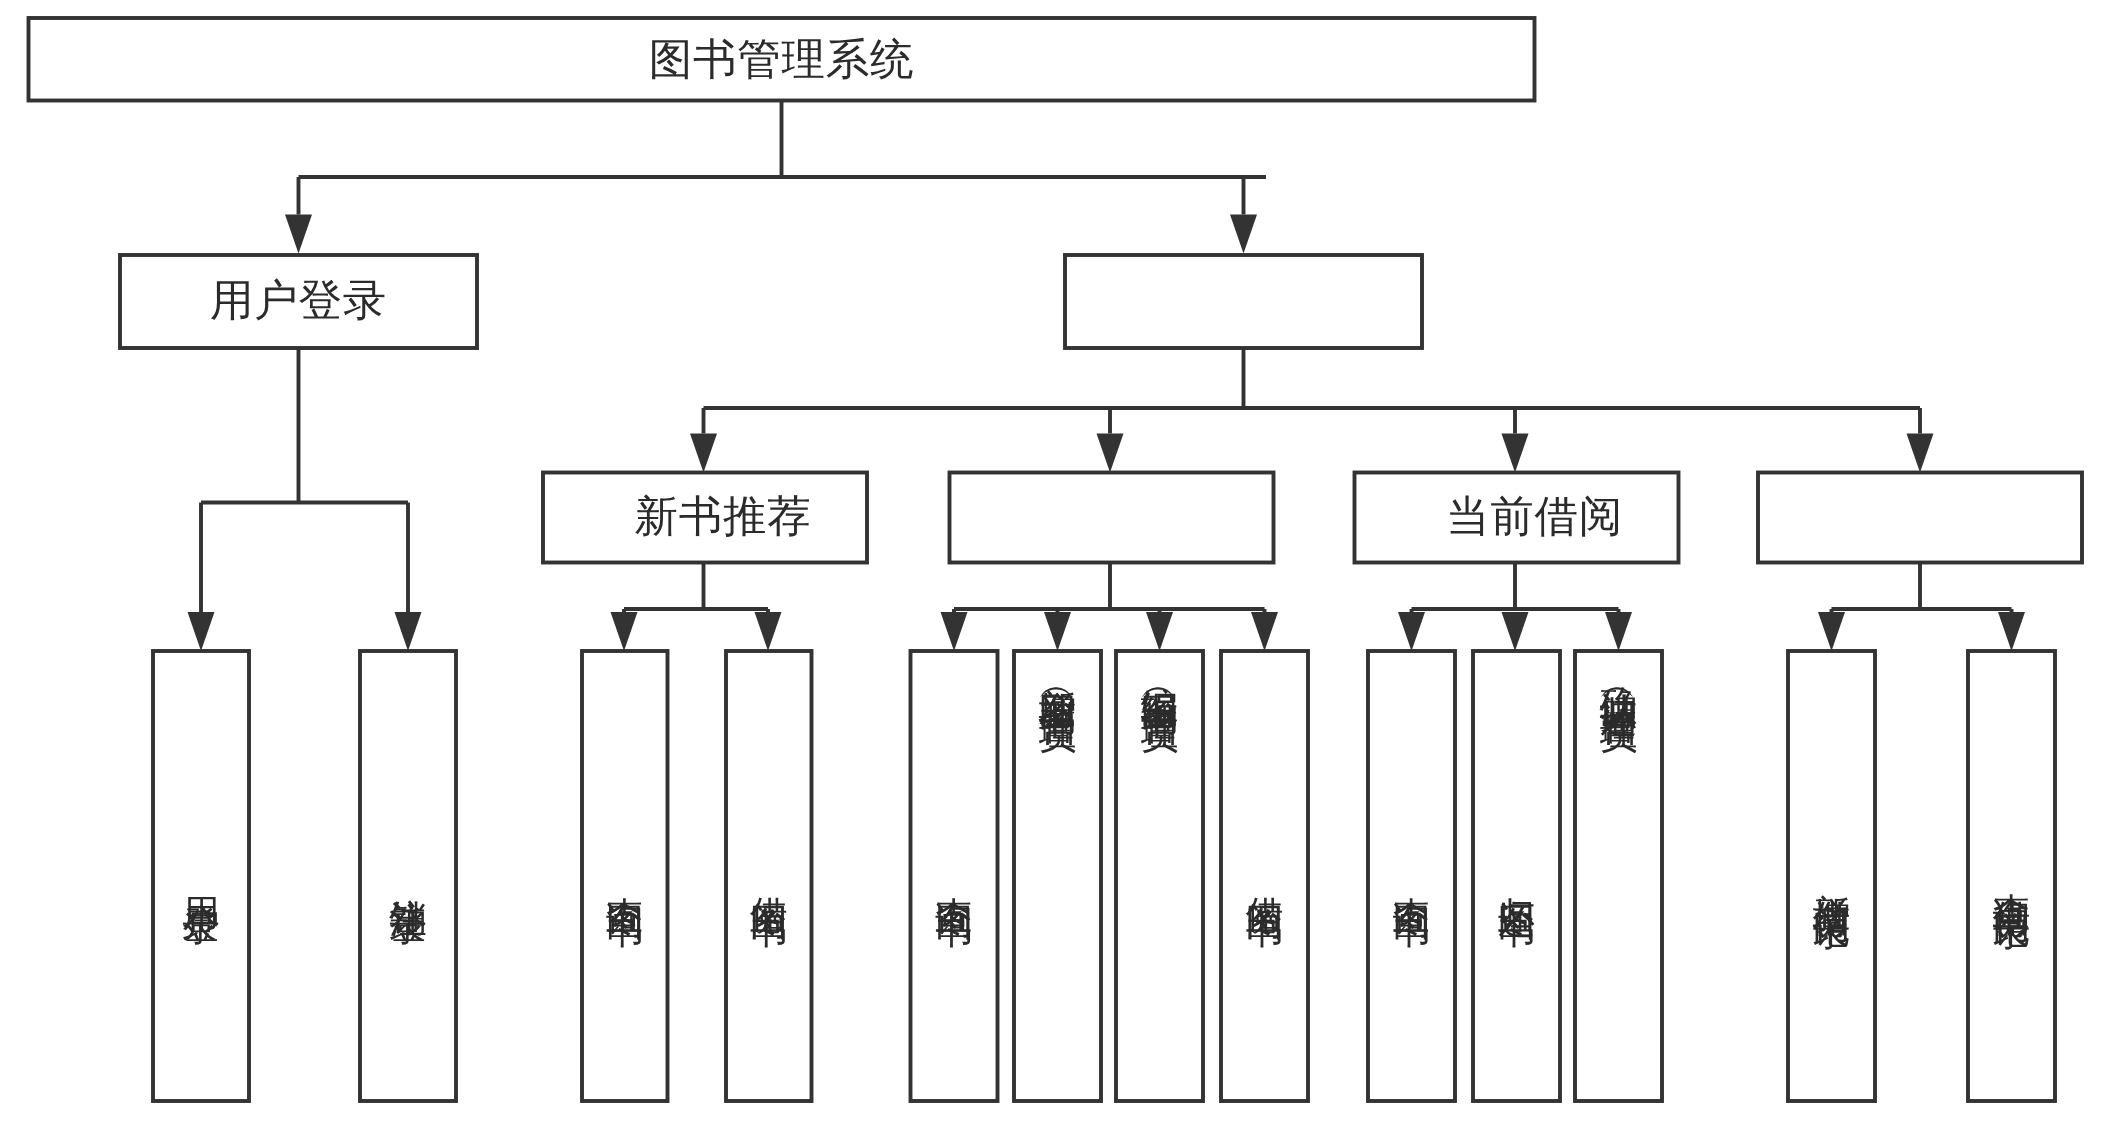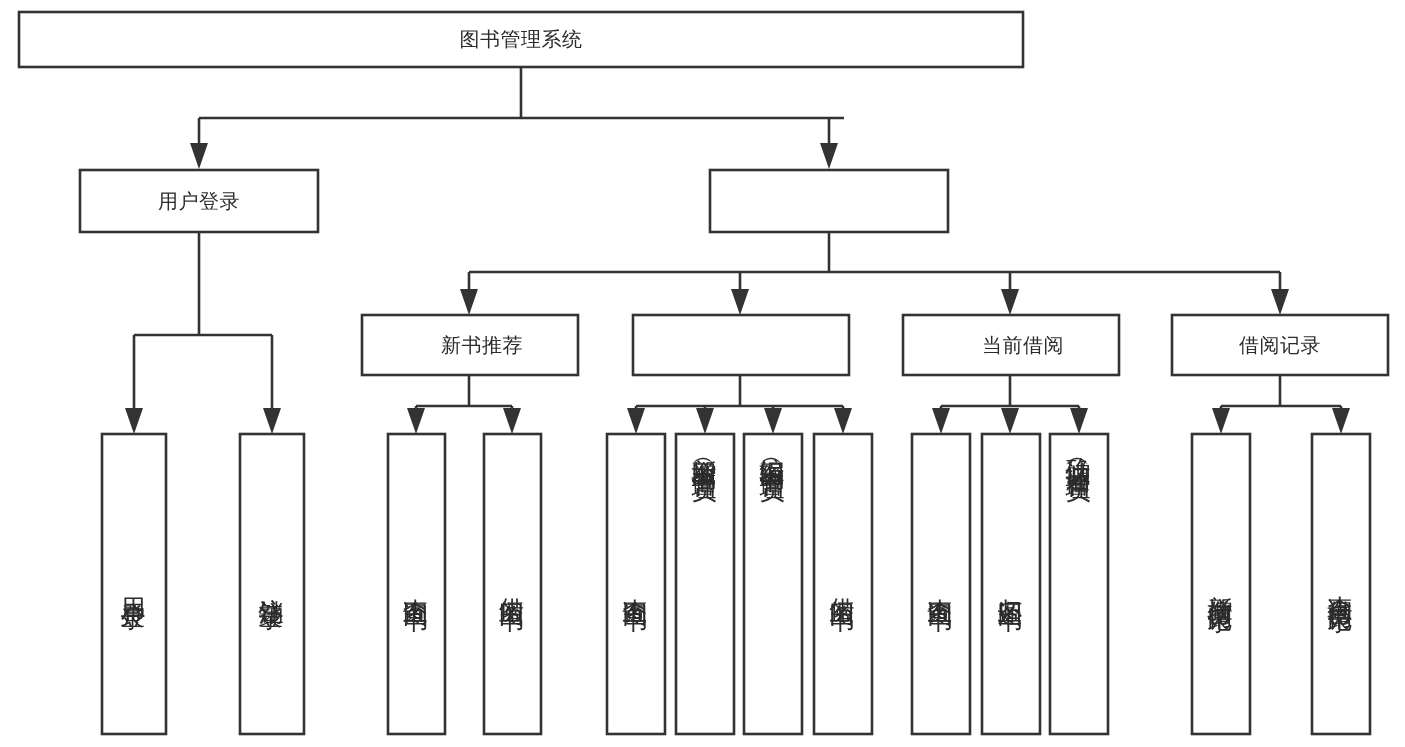--- a/index.html
+++ b/index.html
@@ -44,21 +44,21 @@
     box-sizing: border-box;
     display: flex;
     color: #2b2b2b;
     font-family: "Liberation Sans", "DejaVu Sans", sans-serif;
     pointer-events: none;
     white-space: nowrap;
   }
   .node-label.horizontal {
     align-items: center;
     justify-content: center;
-    font-size: 20px;
+    font-size: 29px;
     letter-spacing: 0.5px;
   }
   .node-label.vertical {
     writing-mode: vertical-rl;
     text-orientation: upright;
     align-items: center;
     justify-content: center;
     font-size: 25px;
     letter-spacing: 3px;
   }
@@ -185,21 +185,20 @@
   <div class="node-label horizontal" style="left:19px; top:12px; width:1004px; height:55px;">图书管理系统</div>
 
   <div class="node-label horizontal" style="left:80px; top:170px; width:238px; height:62px;">用户登录</div>
 
 
   <div class="node-label horizontal" style="left:362px; top:315px; width:216px; height:60px;padding-left:24px;">新书推荐</div>
 
 
   <div class="node-label horizontal" style="left:903px; top:315px; width:240px; height:60px;">当前借阅</div>
 
-  <div class="node-label horizontal" style="left:1172px; top:315px; width:216px; height:60px;">借阅记录</div>
 
   <div class="node-label vertical" style="left:102px; top:434px; width:64px; height:300px;">用户登录</div>
 
   <div class="node-label vertical" style="left:240px; top:434px; width:64px; height:300px;">注销登录</div>
 
   <div class="node-label vertical" style="left:388px; top:434px; width:57px; height:300px;">查询图书</div>
 
   <div class="node-label vertical" style="left:484px; top:434px; width:57px; height:300px;">借阅图书</div>
 
   <div class="node-label vertical" style="left:607px; top:434px; width:58px; height:300px;">查询图书</div>

